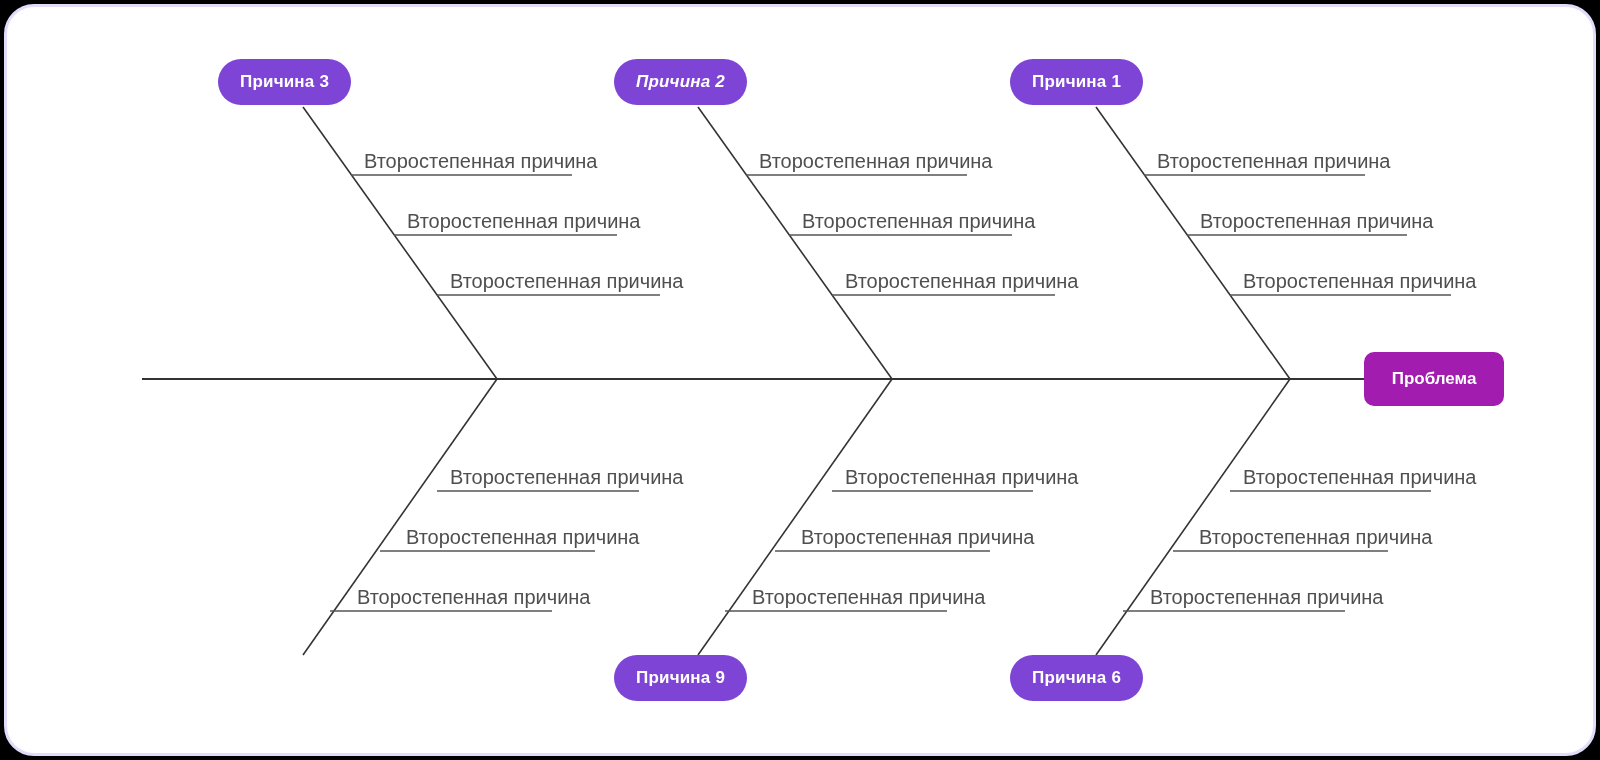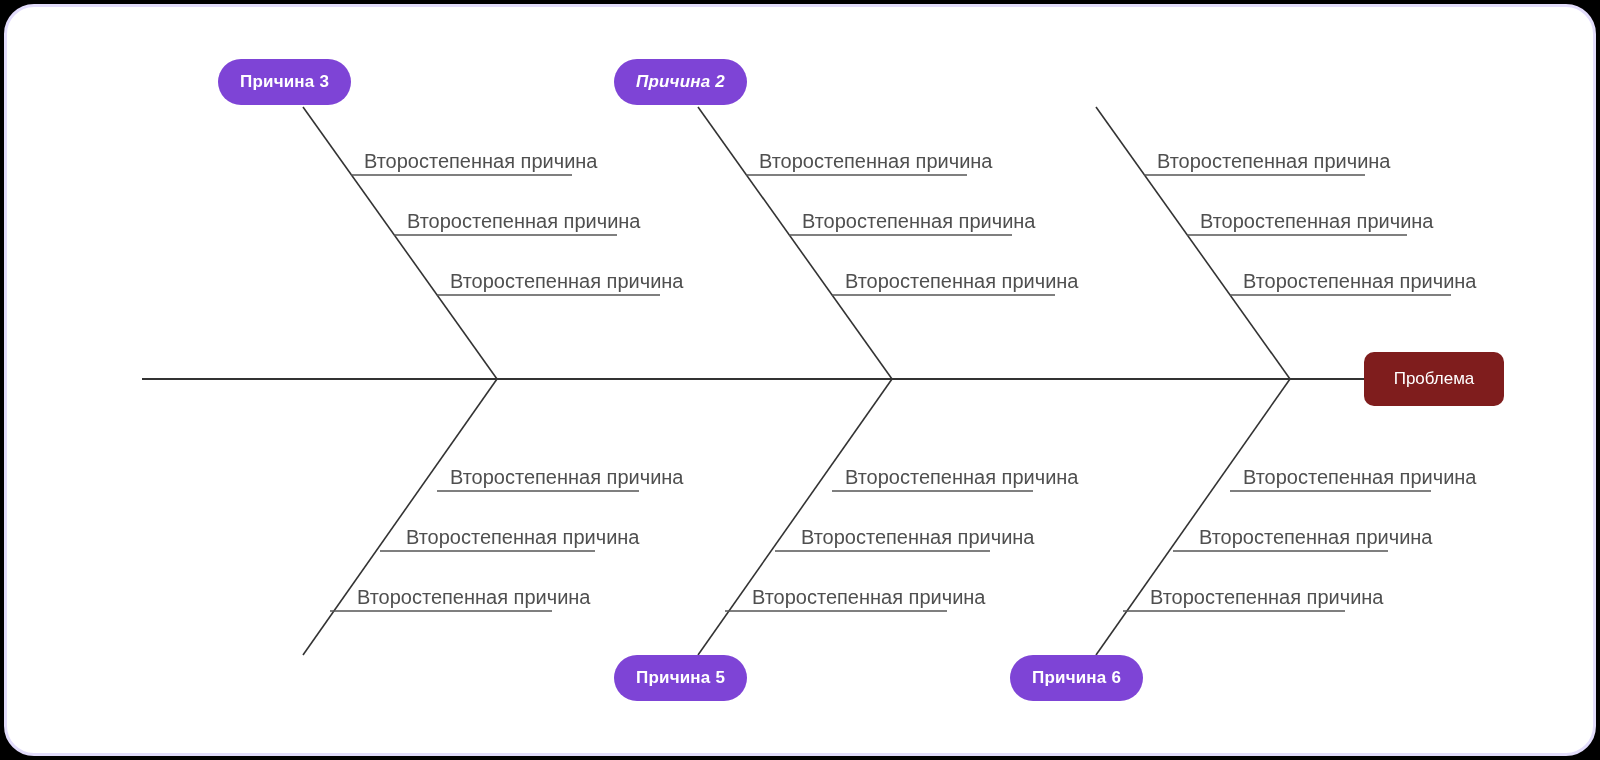--- a/index.html
+++ b/index.html
@@ -56,24 +56,24 @@
     white-space: nowrap;
     letter-spacing: 0.2px;
   }
   .problem-box {
     position: absolute;
     left: 1357px;
     top: 345px;
     width: 140px;
     height: 54px;
     border-radius: 10px;
-    background: #7f1d1d;
+    background: #a21caf;
     color: #ffffff;
     font-size: 17px;
-    font-weight: normal;
+    font-weight: bold;
     display: flex;
     align-items: center;
     justify-content: center;
     box-sizing: border-box;
     white-space: nowrap;
   }
   .sub-label {
     position: absolute;
     font-size: 20px;
     color: #4f4f4f;
@@ -123,24 +123,27 @@
     </svg>
 
     <div class="pill" style="left:211px; top:52px;">
       <span>Причина 3</span>
     </div>
 
     <div class="pill" style="left:607px; top:52px;font-style:italic;">
       <span>Причина 2</span>
     </div>
 
+    <div class="pill" style="left:1003px; top:52px;">
+      <span>Причина 1</span>
+    </div>
 
 
     <div class="pill" style="left:607px; top:648px;">
-      <span>Причина 5</span>
+      <span>Причина 9</span>
     </div>
 
     <div class="pill" style="left:1003px; top:648px;">
       <span>Причина 6</span>
     </div>
 
     <div class="problem-box">
       <span>Проблема</span>
     </div>
 

